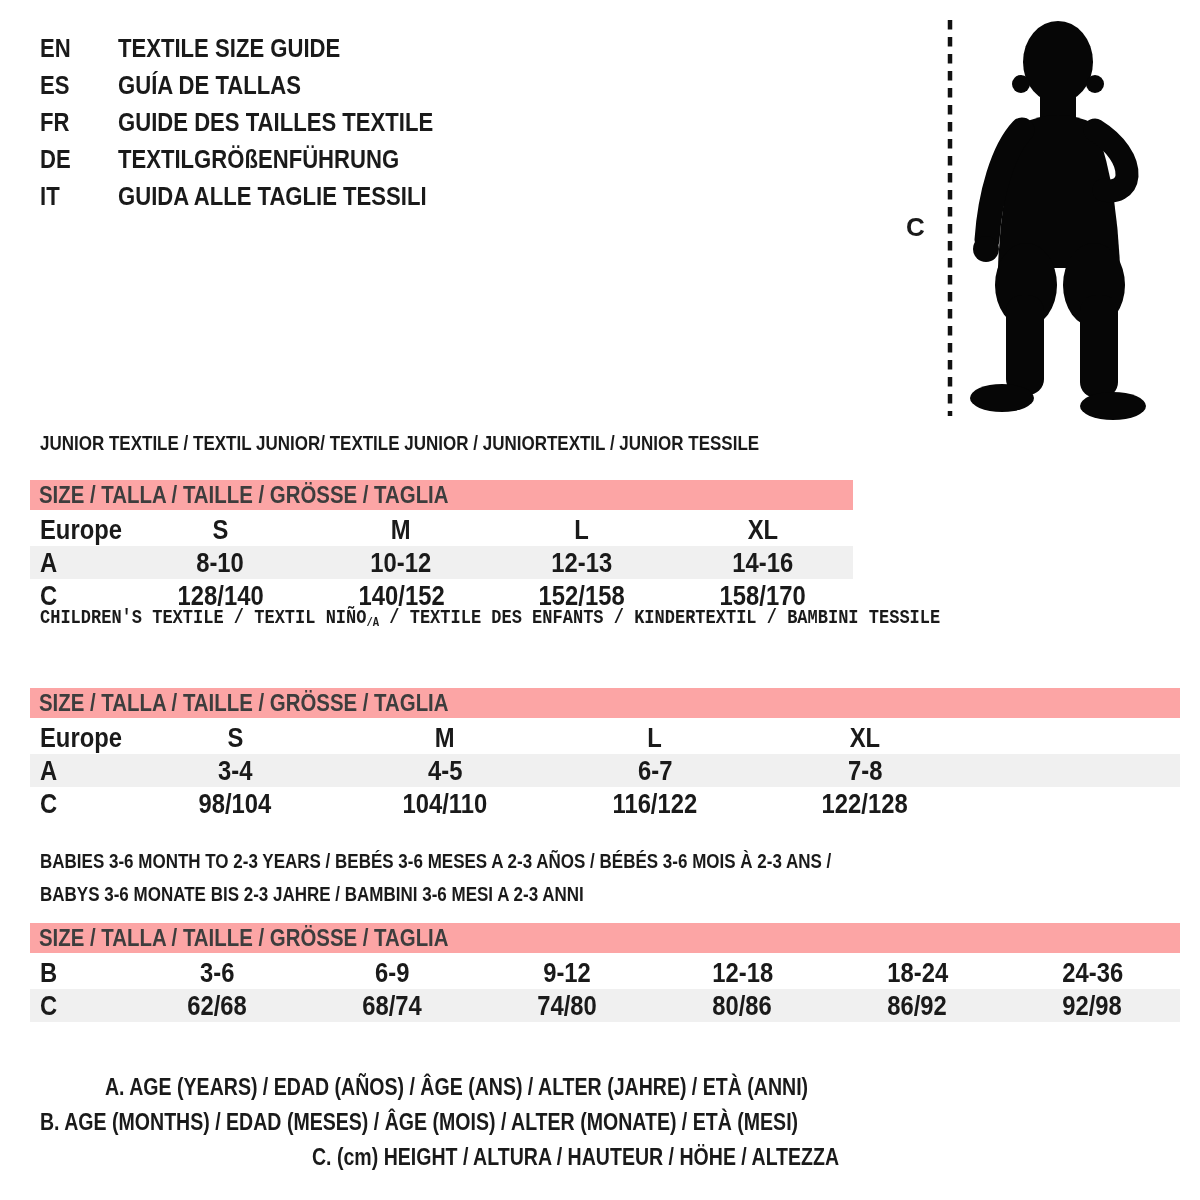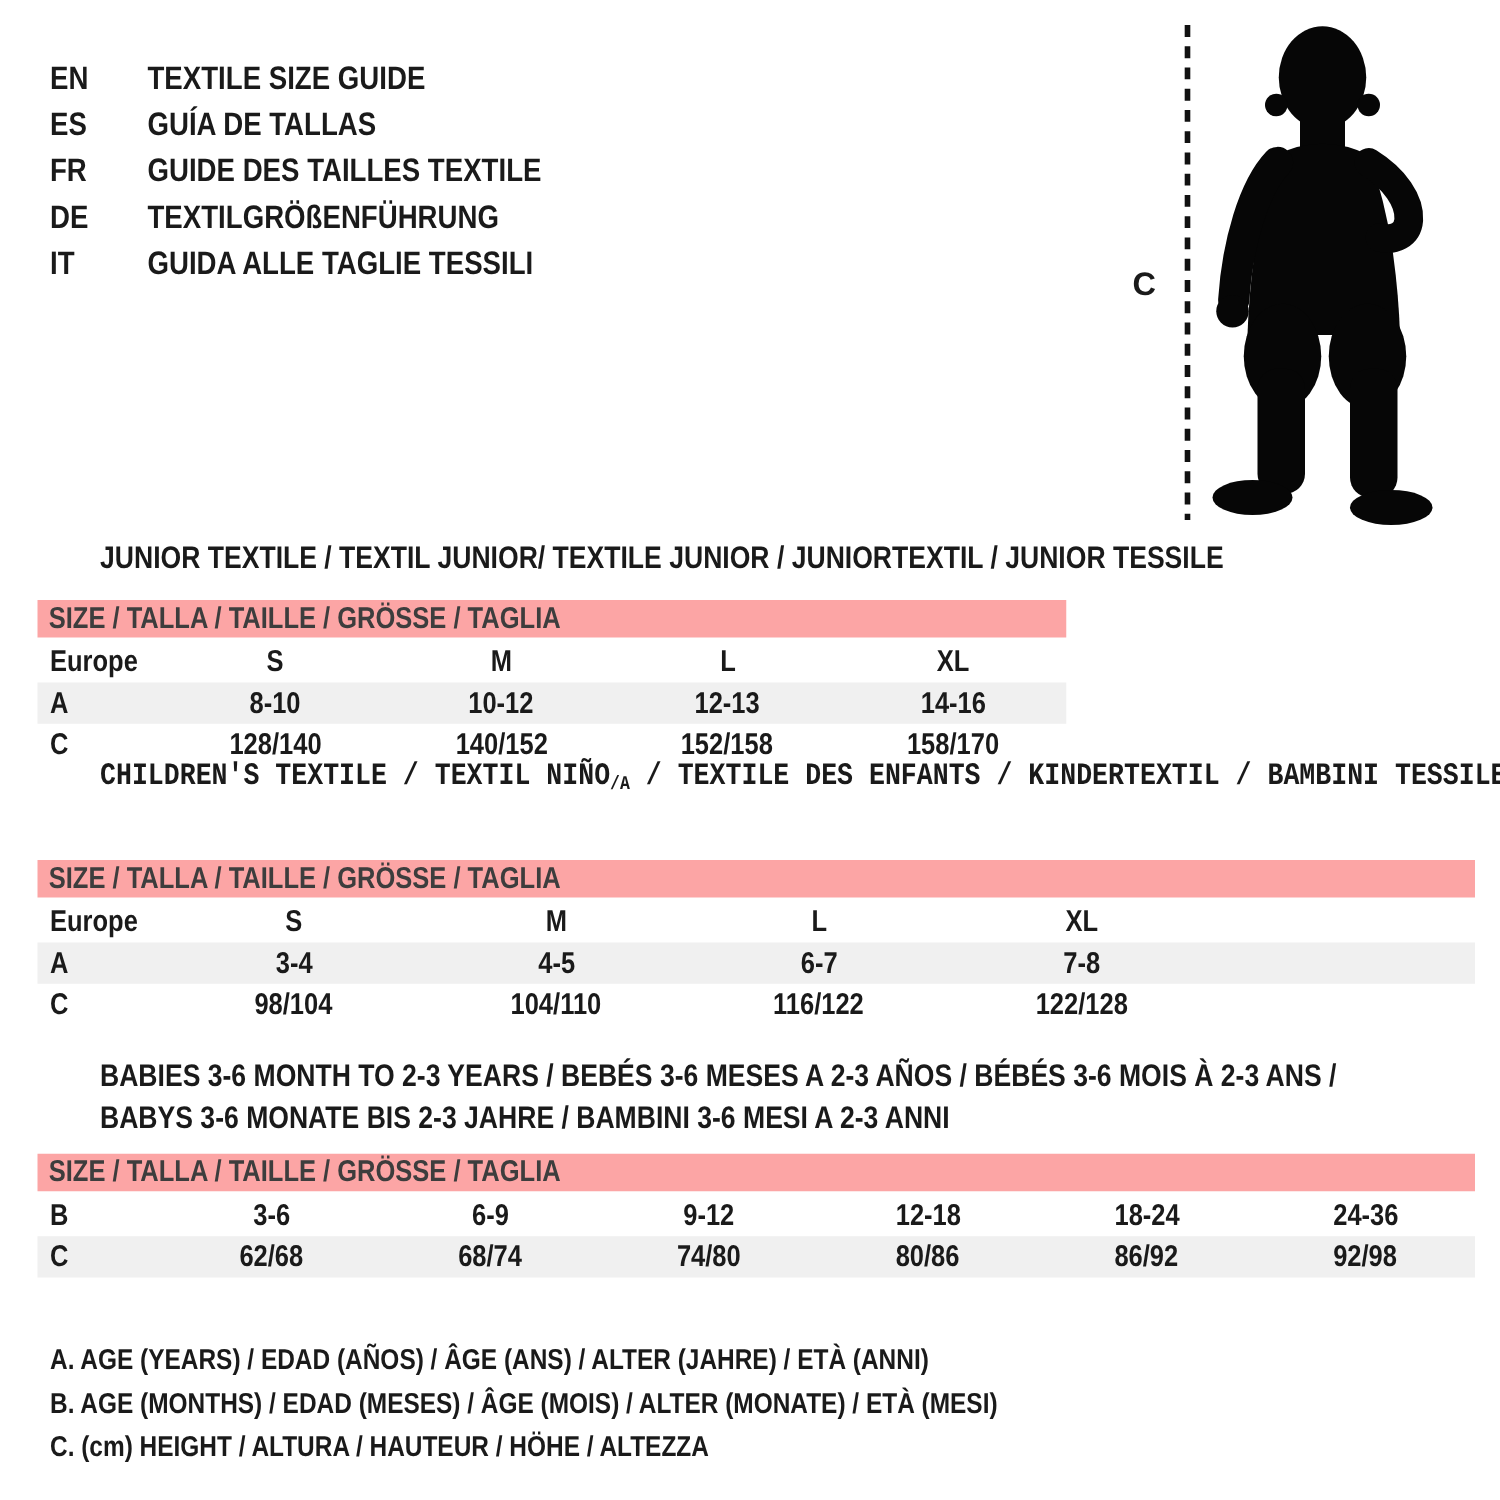--- a/index.html
+++ b/index.html
@@ -5,50 +5,50 @@
   html,body { margin:0; padding:0; }
   body {
     width:1200px; height:1200px; background:#ffffff; position:relative;
     font-family:"Liberation Sans", sans-serif; font-weight:700; color:#1a1a1a;
     overflow:hidden;
   }
   .cx { display:inline-block; transform:scaleX(0.85); transform-origin:50% 50%; white-space:nowrap; }
   .cx.left { transform-origin:0 50%; }
 
   
-  .langs { position:absolute; left:40px; top:44px; }
+  .langs { position:absolute; left:40px; top:30px; }
   .lang-row { display:flex; height:37px; align-items:center; font-size:26px; }
   .lang-code { width:78px; }
 
   
   .figure { position:absolute; left:900px; top:0; width:300px; height:430px; }
   .height-label { position:absolute; left:906px; top:212px; font-size:26px; }
 
   
-  .sec-heading { position:absolute; left:40px; font-size:25px; white-space:nowrap;margin-left:40px; }
+  .sec-heading { position:absolute; left:40px; font-size:20px; white-space:nowrap; }
   .sub-sm { font-size:0.62em; vertical-align:-0.28em; }
   .two-line { line-height:33px; }
 
   
   .stable { position:absolute; box-sizing:border-box; }
   .size-bar {
     height:30px; background:#fca5a5; color:#3d3d3d; font-size:24px; line-height:30px;
     padding-left:9px; box-sizing:border-box; margin-bottom:3px;
   }
   .trow {
     display:grid; grid-template-columns:100px repeat(var(--cols),1fr);
-    height:33px; align-items:center; font-size:24px;
+    height:33px; align-items:center; font-size:28px;
   }
   .trow.alt { background:#f0f0f0; }
   .cell.lbl { padding-left:10px; text-align:left; }
   .cell.val { text-align:center; }
 
   
   .legend { position:absolute; left:40px; top:1070px; font-size:23px; }
-  .legend-line { height:35px; line-height:35px; white-space:nowrap; }
+  .legend-line { height:35px; line-height:35px; white-space:nowrap;text-align:right; }
 </style>
 </head>
 <body>
 
 <div class="langs">
   <div class="lang-row">
     <span class="lang-code"><span class="cx left">EN</span></span>
     <span class="cx left">TEXTILE SIZE GUIDE</span>
   </div>
   <div class="lang-row">

